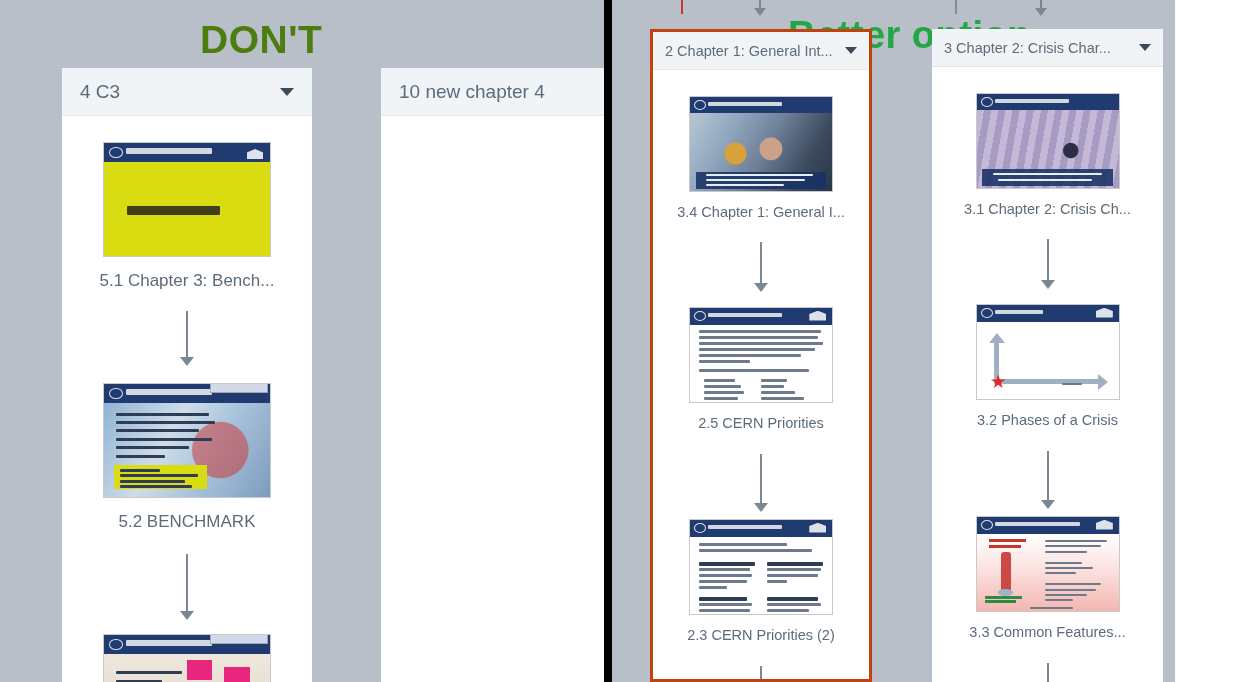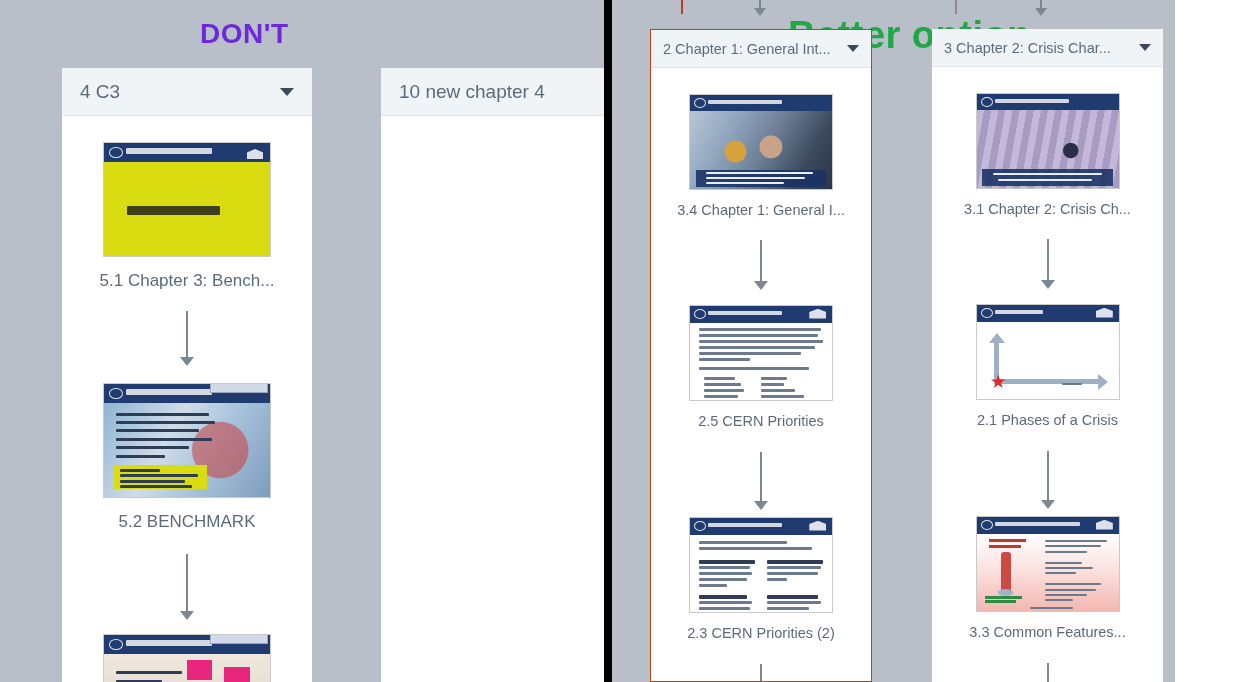--- a/index.html
+++ b/index.html
@@ -14,21 +14,21 @@
 
   
   .half{position:absolute;top:0;height:682px;background:#b9bfc8;}
   .half.left{left:0;width:604px;}
   .half.right{left:612px;width:563px;}
   .white-right{position:absolute;left:1175px;top:0;width:67px;height:682px;background:#ffffff;}
   .black-divider{position:absolute;left:604px;top:0;width:8px;height:682px;background:#000000;}
 
   
   .panel{position:absolute;background:#ffffff;box-sizing:border-box;overflow:hidden;}
-  .panel.selected{border:1px solid #c2410c;}
+  .panel.selected{border:3px solid #c2410c;}
   .panel-header{
     background:#f1f4f7;
     box-sizing:border-box;
     display:flex;align-items:center;
     border-bottom:1px solid #e2e7ec;
   }
   .panel-header .title{
     color:#5c6b7a;
     white-space:nowrap;overflow:hidden;text-overflow:ellipsis;
     flex:1 1 auto;
@@ -82,21 +82,21 @@
     margin-top:-1px;
   }
   .arrow.small .head{border-left-width:6px;border-right-width:6px;border-top-width:8px;}
 
   
   .tick{position:absolute;width:2px;background:#8c8c8c;}
   .tick.red{background:#c0392b;}
 
   
   .annot{position:absolute;font-weight:bold;letter-spacing:0.5px;white-space:nowrap;}
-  .annot.dont{color:#6d28d9;font-size:28px;}
+  .annot.dont{color:#4d7c0f;font-size:39px;}
   .annot.better{color:#21a844;font-size:38px;}
 
   
   .sl-bar{position:absolute;left:0;top:0;width:100%;height:17%;background:#1f3b70;}
   .rp .sl-bar{height:18%;}
   .sl-bar-title{
     position:absolute;left:13%;top:27%;height:28%;width:52%;
     background:rgba(255,255,255,.80);border-radius:1px;
   }
   .sl-logo{
@@ -418,21 +418,21 @@
             <div class="sl-bar-title" style="width:34%;"></div>
             <div class="sl-crest"></div>
           </div>
           <div class="wbody">
             <div class="axis-v"></div>
             <div class="axis-h"></div>
             <div class="burst"></div>
             <div class="txtline" style="left:60%;top:79%;width:14%;height:2px;"></div>
           </div>
         </div>
-        <div class="node-label">2.1 Phases of a Crisis</div>
+        <div class="node-label">3.2 Phases of a Crisis</div>
       </div>
 
       <div class="arrow" style="left:0;right:0;margin:auto;top:384px;width:16px;">
         <div class="stem" style="height:50px;"></div>
           <div class="head"></div>
       </div>
 
       <div class="node" style="top:449px;">
         <div class="thumb">
           <div class="sl-bar">

